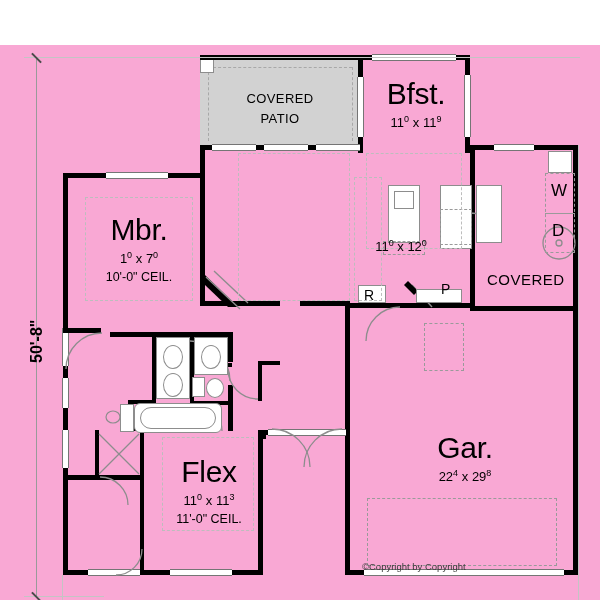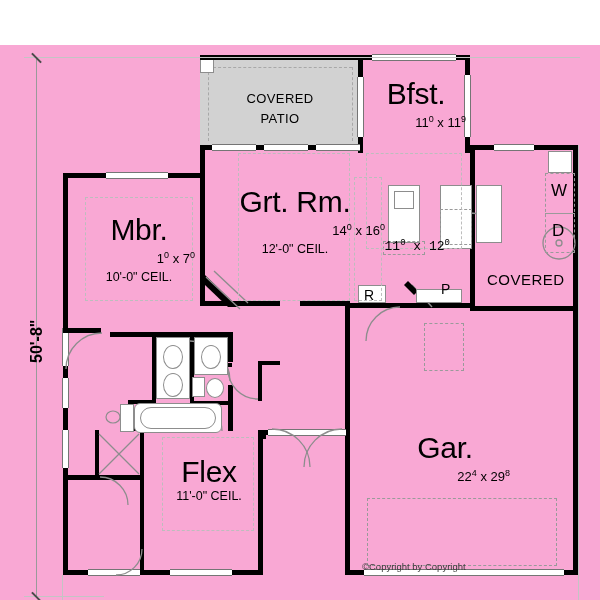--- a/index.html
+++ b/index.html
@@ -87,21 +87,20 @@
   }
   .rm-name {
     font-weight: normal;
     letter-spacing: -0.3px;
     line-height: 1;
   }
   .rm-dim {
     font-size: 13px;
     line-height: 1.35;
     white-space: nowrap;
-    text-align: right;
   }
   .rm-dim sup {
     font-size: 9px;
     vertical-align: super;
     line-height: 0;
   }
   .rm-ceil {
     font-size: 12.5px;
     line-height: 1.5;
     white-space: nowrap;
@@ -355,59 +354,55 @@
 
   <div class="room-label" style="left:366px; top:34px; width:100px;">
     <div class="rm-name" style="font-size:30px;">Bfst.</div>
     <div class="rm-dim" style="margin-top:5px;">
       <span>11</span><sup>0</sup>
       <span>x</span>
       <span>11</span><sup>9</sup>
     </div>
   </div>
 
-  <div class="room-label" style="left:205px; top:142px; width:180px;">
-    <div class="rm-name" style="font-size:30px;">Grt. Rm.</div>
-    <div class="rm-dim" style="margin-top:5px;">
-      <span>14</span><sup>0</sup>
-      <span>x</span>
-      <span>16</span><sup>0</sup>
-    </div>
-    <div class="rm-ceil">12'-0" CEIL.</div>
-  </div>
 
   <div class="room-label" style="left:83px; top:170px; width:112px;">
     <div class="rm-name" style="font-size:30px;">Mbr.</div>
     <div class="rm-dim" style="margin-top:5px;">
       <span>1</span><sup>0</sup>
       <span>x</span>
       <span>7</span><sup>0</sup>
     </div>
     <div class="rm-ceil">10'-0" CEIL.</div>
   </div>
 
   <div class="room-label" style="left:352px; top:188px; width:98px;">
-    <div class="rm-dim" style="margin-top:5px;font-family:Liberation Mono, monospace;">
+    <div class="rm-dim" style="margin-top:5px;">
       <span>11</span><sup>0</sup>
       <span>x</span>
       <span>12</span><sup>0</sup>
     </div>
   </div>
 
-  <div class="room-label" style="left:380px; top:388px; width:130px;">
+  <div class="room-label" style="left:400px; top:388px; width:130px;">
     <div class="rm-name" style="font-size:30px;">Gar.</div>
     <div class="rm-dim" style="margin-top:5px;">
       <span>22</span><sup>4</sup>
       <span>x</span>
       <span>29</span><sup>8</sup>
     </div>
   </div>
 
   <div class="room-label" style="left:158px; top:412px; width:102px;">
     <div class="rm-name" style="font-size:30px;">Flex</div>
+    <div class="rm-dim" style="margin-top:5px;">
+      <span>11</span><sup>0</sup>
+      <span>x</span>
+      <span>11</span><sup>3</sup>
+    </div>
     <div class="rm-ceil">11'-0" CEIL.</div>
   </div>
 
   <div class="plain-label" style="left:487px; top:226px; font-size:15px; letter-spacing:0.5px;">COVERED</div>
 
   <div class="plain-label" style="left:551px; top:136px; font-size:17px; font-weight:normal;">W</div>
   <div class="plain-label" style="left:552px; top:176px; font-size:17px; font-weight:normal;">D</div>
   <div class="plain-label" style="left:364px; top:242px; font-size:14px;">R</div>
   <div class="plain-label" style="left:441px; top:236px; font-size:14px;">P</div>
 

